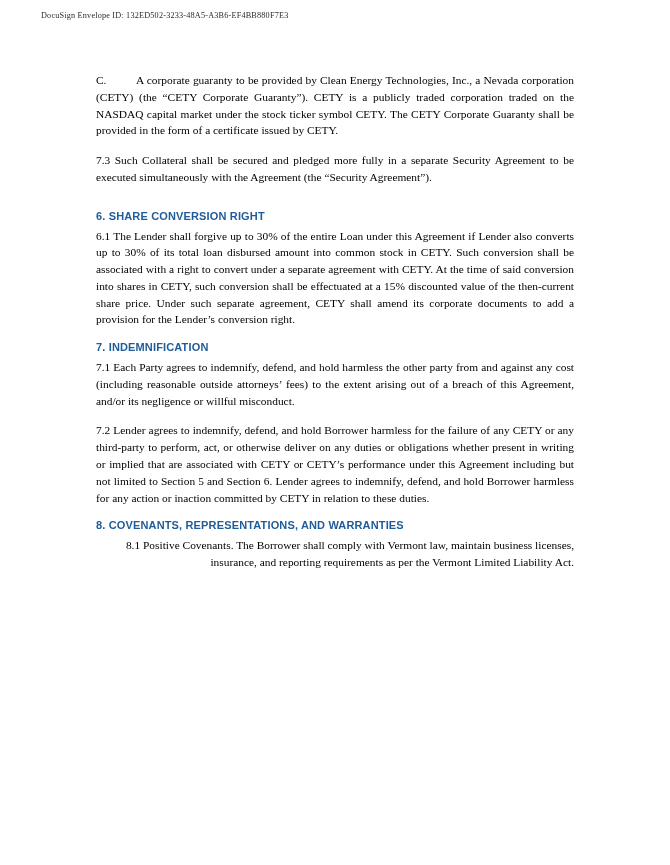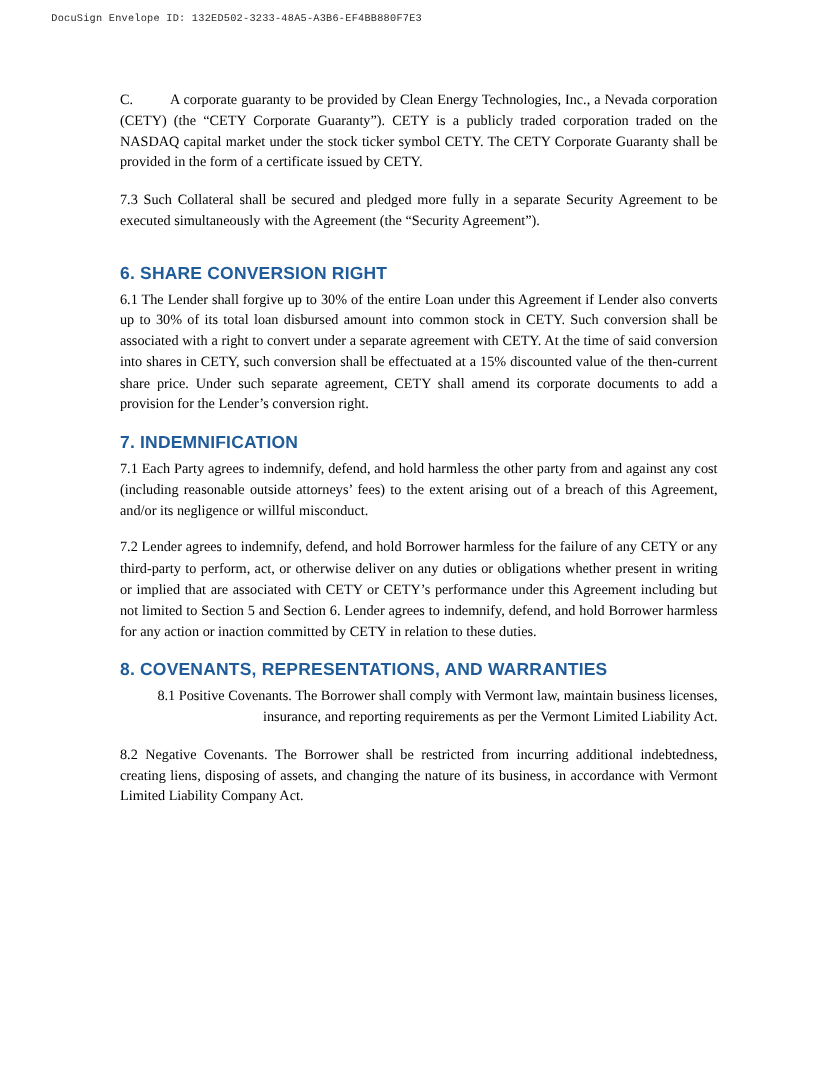--- a/index.html
+++ b/index.html
@@ -18,21 +18,21 @@
   .page {
     position: relative;
     width: 670px;
     height: 865px;
     box-sizing: border-box;
   }
   .envelope-id {
     position: absolute;
     top: 11px;
     left: 25px;
-    font-family: Liberation Mono, monospace;
+    font-family: Liberation Serif, serif;
     font-size: 8.2px;
     letter-spacing: 0.2px;
     color: #2b2b2b;
     white-space: nowrap;
     padding-left: 16px;
   }
   .content {
     position: absolute;
     top: 72px;
     left: 96px;
@@ -48,21 +48,21 @@
   }
   .para {
     margin-bottom: 13px;
   }
   .label-indent {
     display: inline-block;
     width: 40px;
   }
   h2.heading {
     font-family: "Liberation Sans", sans-serif;
-    font-size: 14px;
+    font-size: 11px;
     font-weight: bold;
     color: #1F5C99;
     margin: 0 0 6px 0;
     letter-spacing: 0.15px;
   }
   .sec-block {
     margin-top: 12px;
   }
   .sec-block-first {
     margin-top: 24px;
@@ -95,17 +95,16 @@
 
     <div class="sec-block">
       <h2 class="heading">7. INDEMNIFICATION</h2>
       <p class="para">7.1 Each Party agrees to indemnify, defend, and hold harmless the other party from and against any cost (including reasonable outside attorneys’ fees) to the extent arising out of a breach of this Agreement, and/or its negligence or willful misconduct.</p>
       <p class="para">7.2 Lender agrees to indemnify, defend, and hold Borrower harmless for the failure of any CETY  or any third-party to perform, act, or otherwise deliver on any duties or obligations whether present in writing or implied that are associated with CETY or CETY’s performance under this Agreement including but not limited to Section 5 and Section 6. Lender agrees to indemnify, defend, and hold Borrower harmless for any action or inaction committed by CETY in relation to these duties.</p>
     </div>
 
     <div class="sec-block">
       <h2 class="heading">8. COVENANTS, REPRESENTATIONS, AND WARRANTIES</h2>
       <p class="para no-just">8.1 Positive Covenants. The Borrower shall comply with Vermont law, maintain business licenses, insurance, and reporting requirements as per the Vermont Limited Liability Act.</p>
-      <p class="para">8.2 Negative Covenants. The Borrower shall be restricted from incurring additional indebtedness, creating liens, disposing of assets, and changing the nature of its business, in accordance with Vermont Limited Liability Company Act.</p>
     </div>
 
   </div>
 </div>
 
 </body></html>

